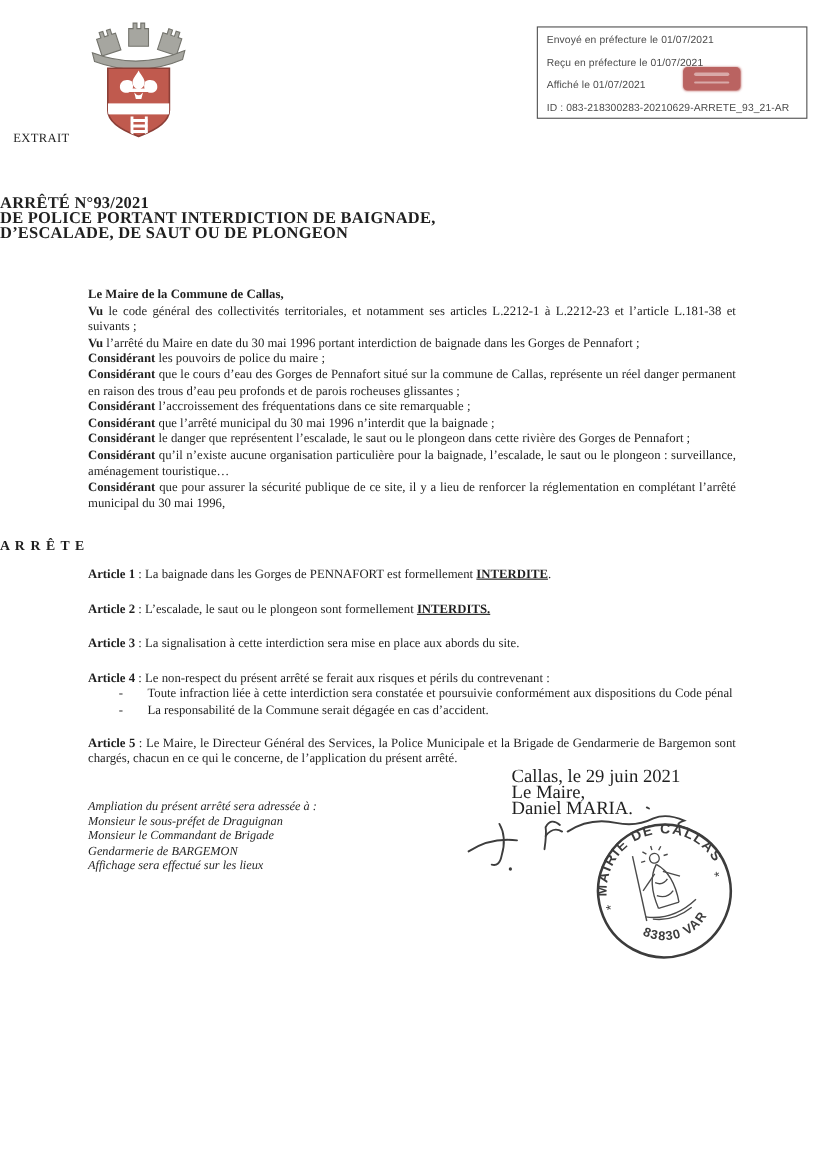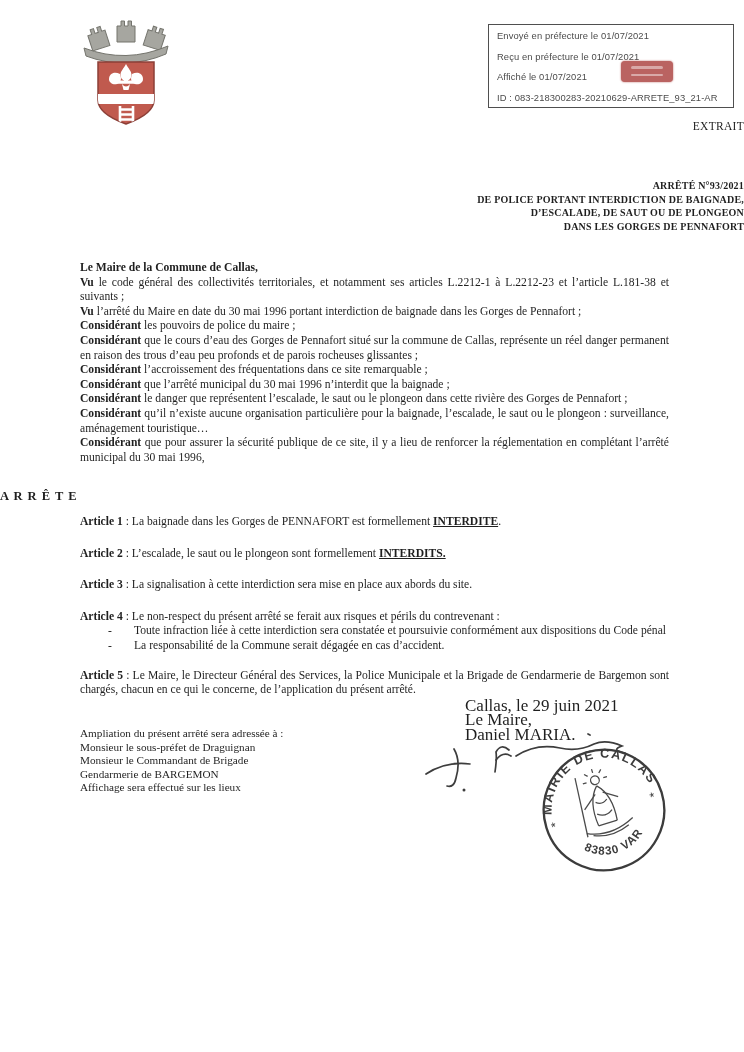--- a/index.html
+++ b/index.html
@@ -26,26 +26,26 @@
   .stamp-badge i {
     display:block; height:2.5px; background:rgba(255,255,255,.45);
     margin:5px 10px 0 10px; border-radius:2px;
   }
 
   
   .coat { position:absolute; left:76px; top:14px; width:100px; height:116px; }
 
   
   .extrait {
-    position:absolute; left:0; right:0; top:119px; text-align:right;
-    font-size:11.5px; line-height:14px; letter-spacing:0.3px;
+    position:absolute; left:0; right:0; top:119px; text-align:left;
+    font-size:11.5px; line-height:14px; letter-spacing:0.3px;padding-left:12px;
   }
   .title-block {
-    position:absolute; left:0; right:0; top:179px; text-align:right;
-    font-weight:bold; font-size:10px; line-height:13.6px; letter-spacing:0.2px;
+    position:absolute; left:0; right:0; top:179px; text-align:left;
+    font-weight:bold; font-size:15px; line-height:13.6px; letter-spacing:0.2px;
   }
 
   
   .preamble {
     position:absolute; left:80px; top:261px; width:589px;
     font-size:11.6px; line-height:14.6px;
   }
   .preamble p { margin:0; text-align:justify; }
   .arrete-heading {
     position:absolute; left:0; right:0; top:489px; 
@@ -65,21 +65,21 @@
 
   
   .date-block {
     position:absolute; left:465px; top:699px;
     font-size:17px; line-height:14.4px;
   }
 
   
   .ampliation {
     position:absolute; left:80px; top:727px;
-    font-size:11.2px; line-height:13.6px;
+    font-size:11.2px; line-height:13.6px;font-style:italic;
   }
 
   
   .signature { position:absolute; left:418px; top:728px; width:212px; height:82px; z-index:3; }
   .seal { position:absolute; left:536px; top:742px; width:136px; height:136px; z-index:2; transform:rotate(-17deg); }
   .seal text { font-family:"Liberation Sans", sans-serif; fill:#3c3c3c; }
 </style>
 </head>
 <body>
 
@@ -139,21 +139,20 @@
   </div>
 
   <div class="extrait">
     <div>EXTRAIT</div>
   </div>
 
   <div class="title-block">
     <div>ARRÊTÉ N°93/2021</div>
     <div>DE POLICE PORTANT INTERDICTION DE BAIGNADE,</div>
     <div>D’ESCALADE, DE SAUT OU DE PLONGEON</div>
-    <div>DANS LES GORGES DE PENNAFORT</div>
   </div>
 
   <div class="preamble">
     <p><b>Le Maire de la Commune de Callas,</b></p>
     <p><b>Vu</b><span> le code général des collectivités territoriales, et notamment ses articles L.2212-1 à L.2212-23 et l’article L.181-38 et suivants ;</span></p>
     <p><b>Vu</b><span> l’arrêté du Maire en date du 30 mai 1996 portant interdiction de baignade dans les Gorges de Pennafort ;</span></p>
     <p><b>Considérant</b><span> les pouvoirs de police du maire ;</span></p>
     <p><b>Considérant</b><span> que le cours d’eau des Gorges de Pennafort situé sur la commune de Callas, représente un réel danger permanent en raison des trous d’eau peu profonds et de parois rocheuses glissantes ;</span></p>
     <p><b>Considérant</b><span> l’accroissement des fréquentations dans ce site remarquable ;</span></p>
     <p><b>Considérant</b><span> que l’arrêté municipal du 30 mai 1996 n’interdit que la baignade ;</span></p>

